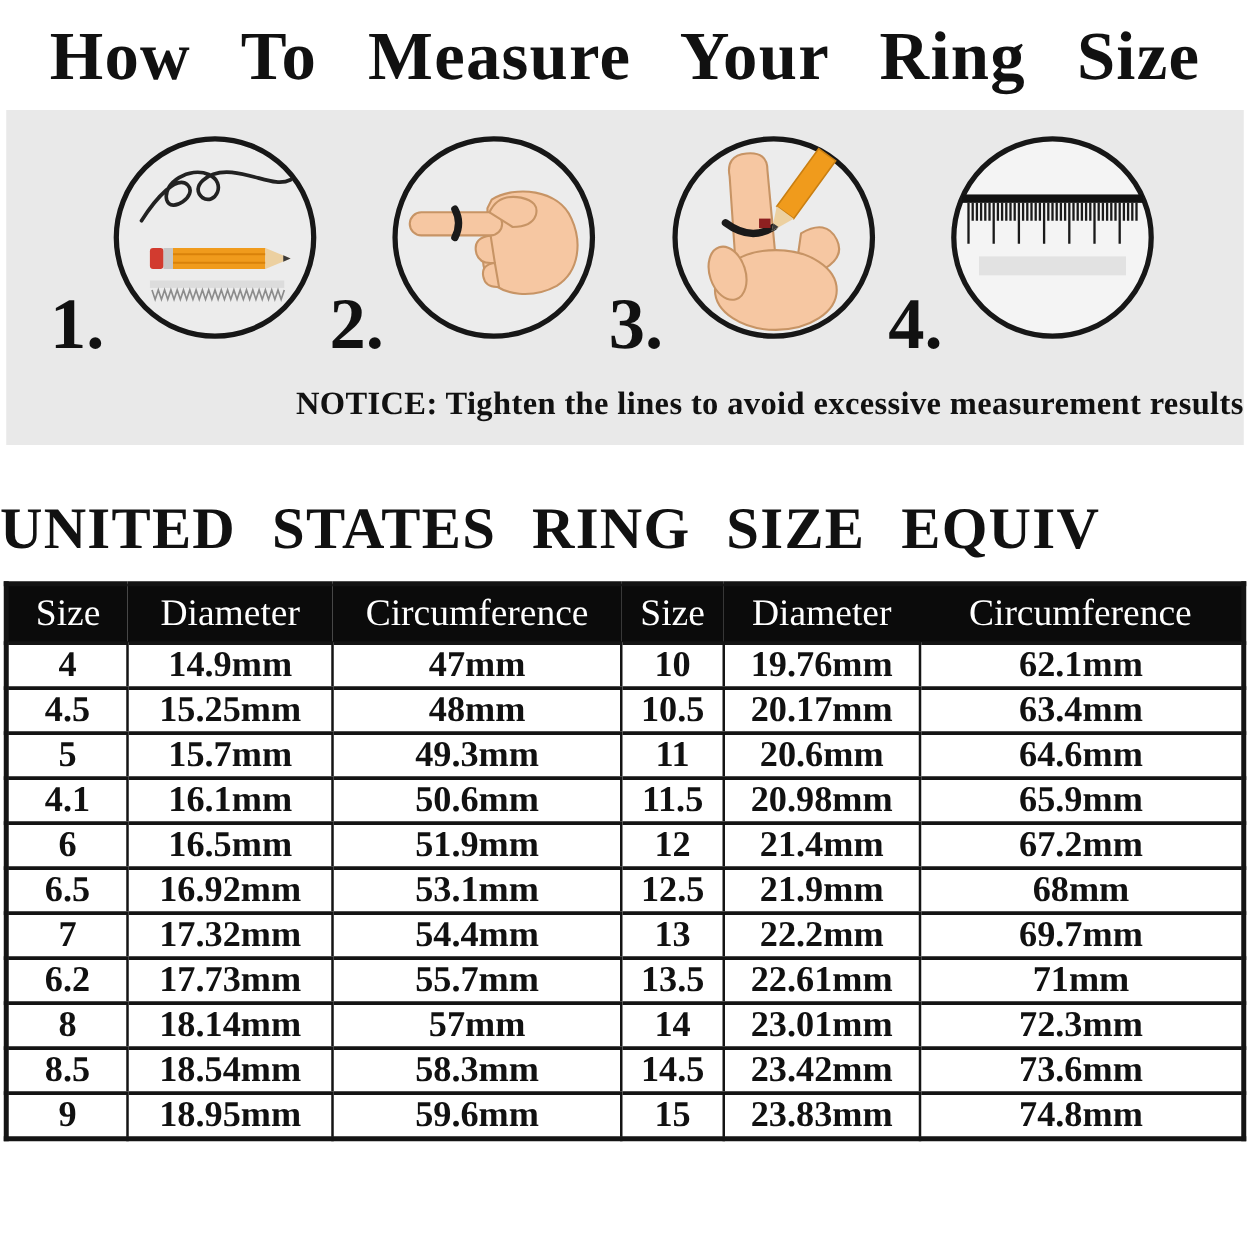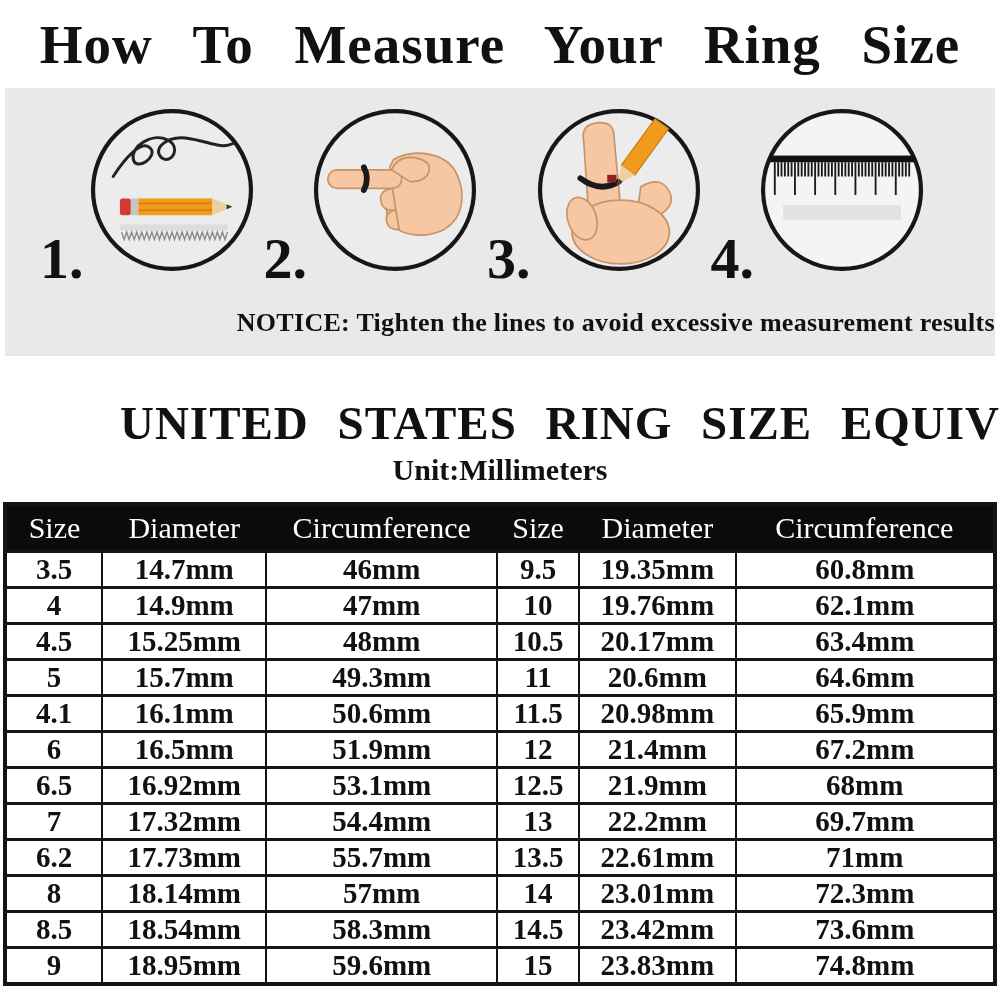--- a/index.html
+++ b/index.html
@@ -38,21 +38,21 @@
   }
   .step-circle{width:168px;height:168px;flex:0 0 auto;}
   .step-circle svg{width:100%;height:100%;display:block;}
   .notice{
     margin-top:24px;text-align:right;font-size:26px;font-weight:600;
     letter-spacing:.3px;
   }
 
   
   .heading{
-    margin:40px 0 0;text-align:right;font-size:47px;font-weight:bold;
+    margin:40px 0 0;text-align:left;font-size:47px;font-weight:bold;
     word-spacing:16px;letter-spacing:1px;white-space:nowrap;
   }
   .subheading{
     margin-top:3px;text-align:center;font-size:30px;font-weight:bold;
   }
 
   
   table.size-table{
     width:994px;margin:15px 3px 0;border-collapse:collapse;table-layout:fixed;
     border:4px solid var(--border-color);
@@ -138,21 +138,20 @@
           <rect x="30" y="118" width="140" height="18" fill="#e2e2e2"></rect>
           <path d="M20,67V106 M24,67V84 M28,67V84 M32,67V84 M36,67V84 M40,67V84 M44,67V106 M48,67V84 M52,67V84 M56,67V84 M60,67V84 M64,67V84 M68,67V106 M72,67V84 M76,67V84 M80,67V84 M84,67V84 M88,67V84 M92,67V106 M96,67V84 M100,67V84 M104,67V84 M108,67V84 M112,67V84 M116,67V106 M120,67V84 M124,67V84 M128,67V84 M132,67V84 M136,67V84 M140,67V106 M144,67V84 M148,67V84 M152,67V84 M156,67V84 M160,67V84 M164,67V106 M168,67V84 M172,67V84 M176,67V84 M180,67V84" fill="none" stroke="#1a1a1a" stroke-width="2.2"></path>
         </svg>
       </div>
 
     </div>
     <div class="notice">NOTICE: Tighten the lines to avoid excessive measurement results</div>
   </div>
 
   <h2 class="heading">UNITED STATES RING SIZE EQUIV</h2>
-  <div class="subheading">Unit:Millimeters</div>
 
   <table class="size-table">
     <colgroup>
       <col style="width:9.8%">
         <col style="width:16.6%">
         <col style="width:23.3%">
       <col style="width:8.3%">
         <col style="width:15.8%">
         <col style="width:26.2%">
     </colgroup>
@@ -161,28 +160,20 @@
           <th>Size</th>
           <th>Diameter</th>
           <th>Circumference</th>
           <th>Size</th>
           <th>Diameter</th>
           <th>Circumference</th>
         </tr>
     </thead>
     <tbody>
         <tr>
-          <td>3.5</td>
-          <td>14.7mm</td>
-          <td>46mm</td>
-          <td>9.5</td>
-          <td>19.35mm</td>
-          <td>60.8mm</td>
-        </tr>
-        <tr>
           <td>4</td>
           <td>14.9mm</td>
           <td>47mm</td>
           <td>10</td>
           <td>19.76mm</td>
           <td>62.1mm</td>
         </tr>
         <tr>
           <td>4.5</td>
           <td>15.25mm</td>

